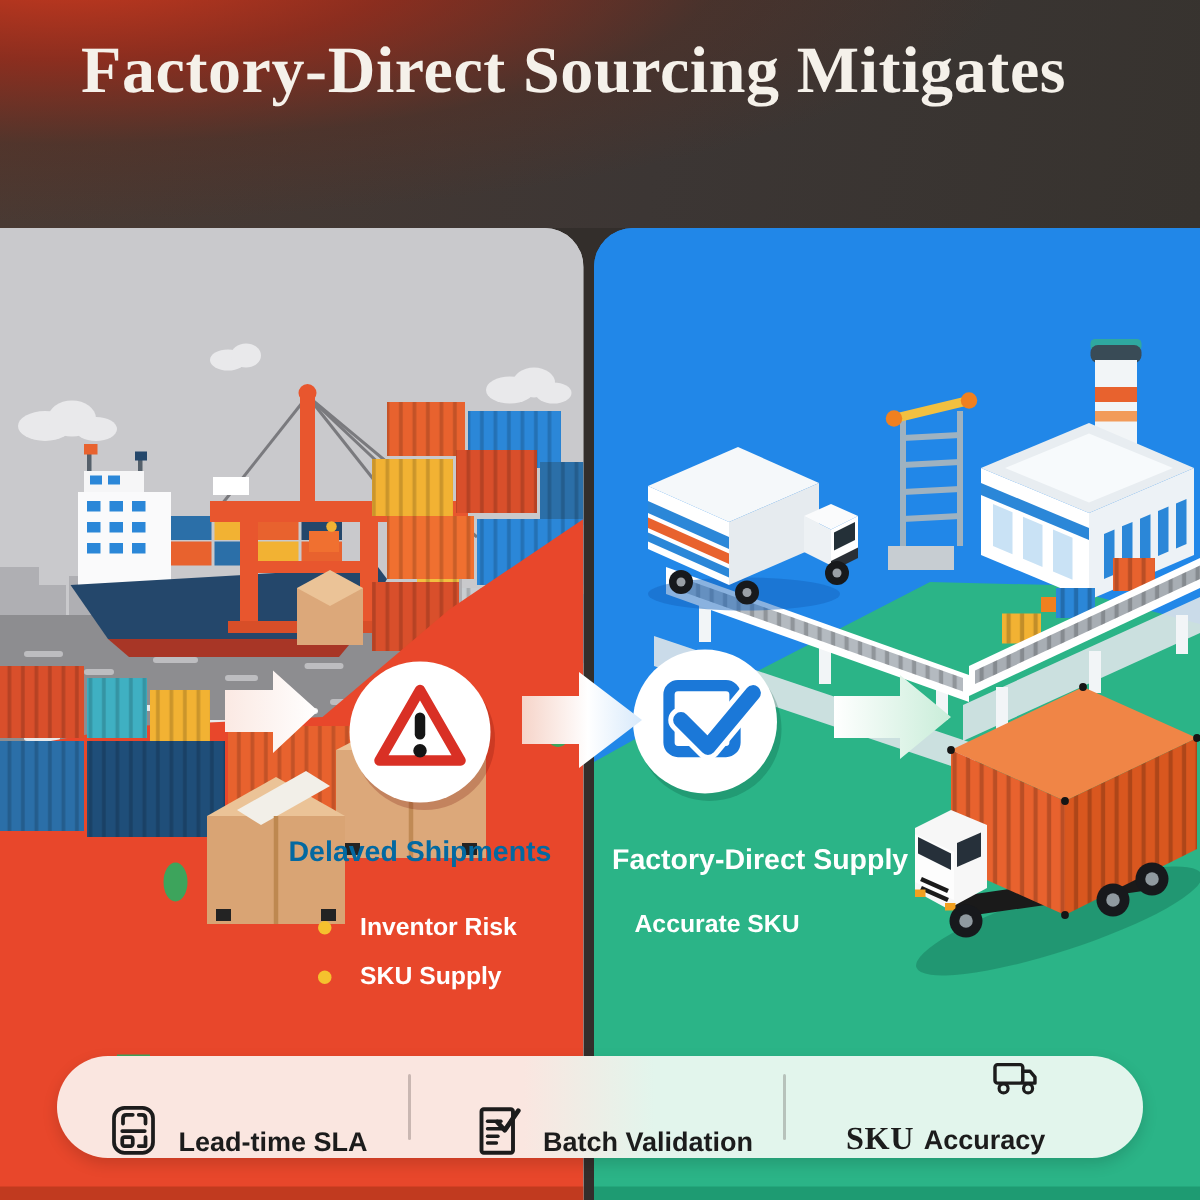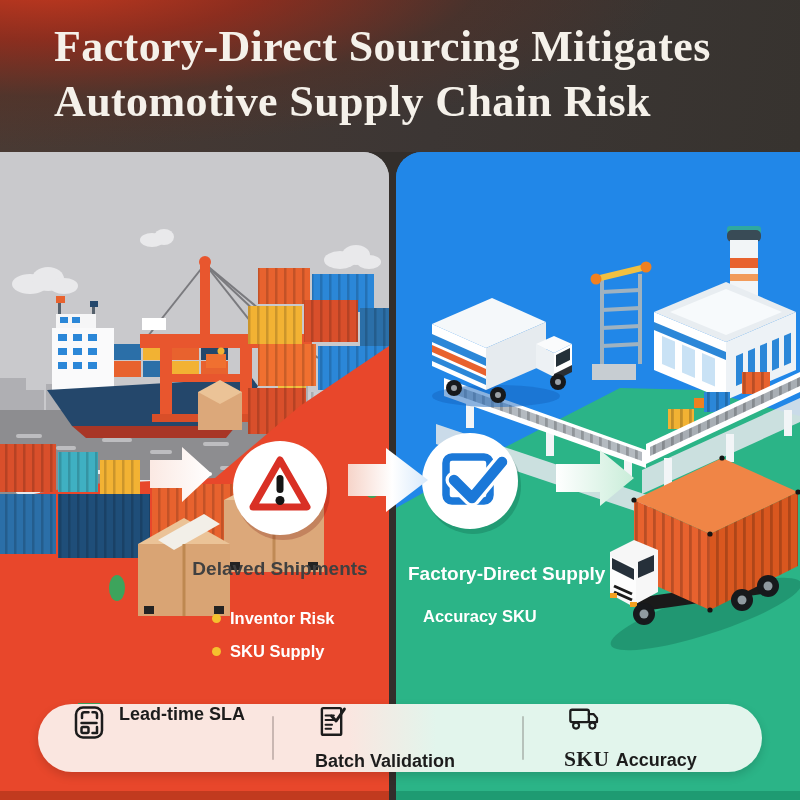--- a/index.html
+++ b/index.html
@@ -23,51 +23,50 @@
   .panel{position:absolute;top:152px;height:648px;overflow:hidden;z-index:1;}
   .panel-left{left:0;width:389px;background:#C9C9CC;border-radius:0 26px 0 0;}
   .panel-right{left:396px;width:404px;background:#2187E8;border-radius:26px 0 0 0;}
   .scene{position:absolute;left:0;top:0;width:100%;height:100%;display:block;}
   .strip{position:absolute;left:0;right:0;bottom:0;height:9px;z-index:2;}
   .strip-red{background:#C13A1F;}
   .strip-green{background:#1E9B72;}
   
   .lp-headline{
     position:absolute;left:120px;top:406px;width:320px;text-align:center;
-    color:#404040;font-weight:bold;font-size:19px;white-space:nowrap;z-index:3;
+    color:#0369a1;font-weight:bold;font-size:19px;white-space:nowrap;z-index:3;
   }
   .lp-bullets{position:absolute;left:212px;top:456px;display:flex;flex-direction:column;gap:13px;z-index:3;}
-  .lp-bullet{display:flex;align-items:center;gap:9px;color:#fff;font-weight:bold;font-size:16.5px;line-height:20px;white-space:nowrap;}
+  .lp-bullet{display:flex;align-items:center;gap:19px;color:#fff;font-weight:bold;font-size:16.5px;line-height:20px;white-space:nowrap;}
   .dot{width:9px;height:9px;border-radius:50%;background:#F5C12E;flex:0 0 auto;}
   .rp-headline{
     position:absolute;left:12px;top:411px;color:#fff;font-weight:bold;font-size:19px;white-space:nowrap;z-index:3;
   }
   .rp-subs{position:absolute;left:27px;top:454px;display:flex;flex-direction:column;gap:20px;z-index:3;}
   .rp-sub{color:#fff;font-weight:bold;font-size:16.5px;line-height:20px;white-space:nowrap;}
   
   .overlay-arrow{position:absolute;left:348px;top:446px;z-index:4;}
   
   .footer-pill{
     position:absolute;left:38px;top:704px;width:724px;height:68px;border-radius:34px;z-index:5;
     background:linear-gradient(90deg,#FAE6E0 0%,#FAE6E0 43%,#E2F5EC 55%,#E2F5EC 100%);
     box-shadow:0 4px 10px rgba(0,0,0,.15);
   }
-  .f-item{position:absolute;top:0;height:68px;display:flex;align-items:flex-start;gap:13px;
+  .f-item{position:absolute;top:0;height:68px;display:flex;align-items:flex-end;gap:13px;
     color:#1C1C1C;font-weight:bold;font-size:18px;white-space:nowrap;}
-  #fi1{left:34px;} #fi2{left:277px;flex-direction:column;} #fi3{left:526px;flex-direction:column;}
+  #fi1{left:34px;} #fi2{left:277px;} #fi3{left:526px;flex-direction:column;}
   .f-div{position:absolute;top:12px;width:2px;height:44px;background:rgba(55,42,38,.25);border-radius:1px;}
   #fd1{left:234px;} #fd2{left:484px;}
   .sku-serif{font-family:"Liberation Serif",serif;font-weight:600;font-size:21.5px;letter-spacing:.4px;margin-right:2px;}
 </style>
 </head>
 <body>
 
 <div class="header">
   <div class="t t1">Factory-Direct Sourcing Mitigates</div>
-  <div class="t t2">Automotive Supply Chain Risk</div>
 </div>
 
 <div class="panel panel-left">
   <svg class="scene" viewBox="0 0 389 648">
     <defs>
       <pattern id="rb" width="9" height="8" patternUnits="userSpaceOnUse">
         <rect x="5" width="2.5" height="8" fill="rgba(0,0,0,0.16)"></rect>
       </pattern>
       <linearGradient id="ar1" x1="0" y1="0" x2="1" y2="0">
         <stop offset="0" stop-color="#FBE9E3"></stop>
@@ -455,21 +454,21 @@
       <circle cx="248" cy="462" r="11" fill="#17191C"></circle>
         <circle cx="248" cy="462" r="4.5" fill="#909AA0"></circle>
       <circle cx="346" cy="448" r="11" fill="#17191C"></circle>
         <circle cx="346" cy="448" r="4.5" fill="#909AA0"></circle>
       <circle cx="372" cy="434" r="11" fill="#17191C"></circle>
         <circle cx="372" cy="434" r="4.5" fill="#909AA0"></circle>
     </g>
   </svg>
   <div class="rp-headline">Factory-Direct Supply</div>
   <div class="rp-subs">
-    <div class="rp-sub">Accuracy SKU</div>
+    <div class="rp-sub">Accurate SKU</div>
   </div>
   <div class="strip strip-green"></div>
 </div>
 
 <svg class="overlay-arrow" width="84" height="68" viewBox="0 0 84 68">
   <defs>
     <linearGradient id="ar3" x1="0" y1="0" x2="1" y2="0">
       <stop offset="0" stop-color="#F6D4C9"></stop>
         <stop offset="0.55" stop-color="#FFFFFF"></stop>
         <stop offset="1" stop-color="#D7E9FB"></stop>

